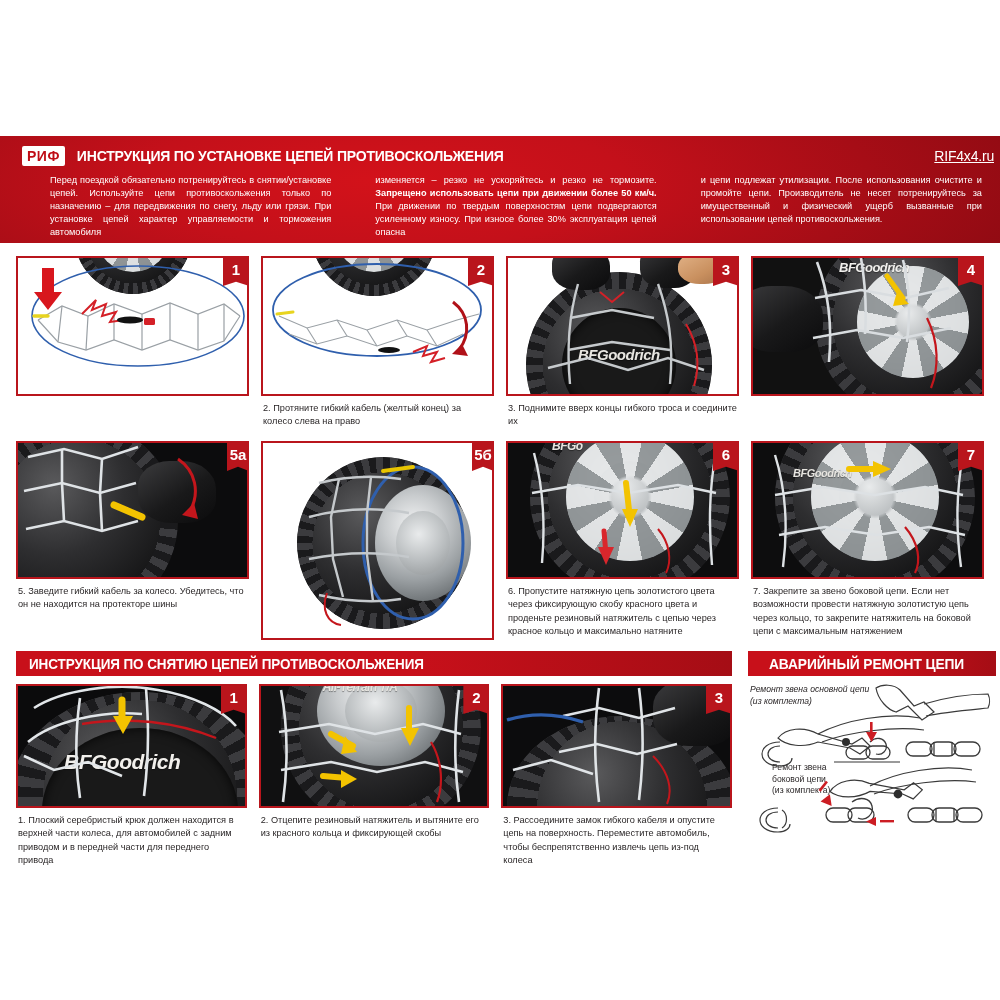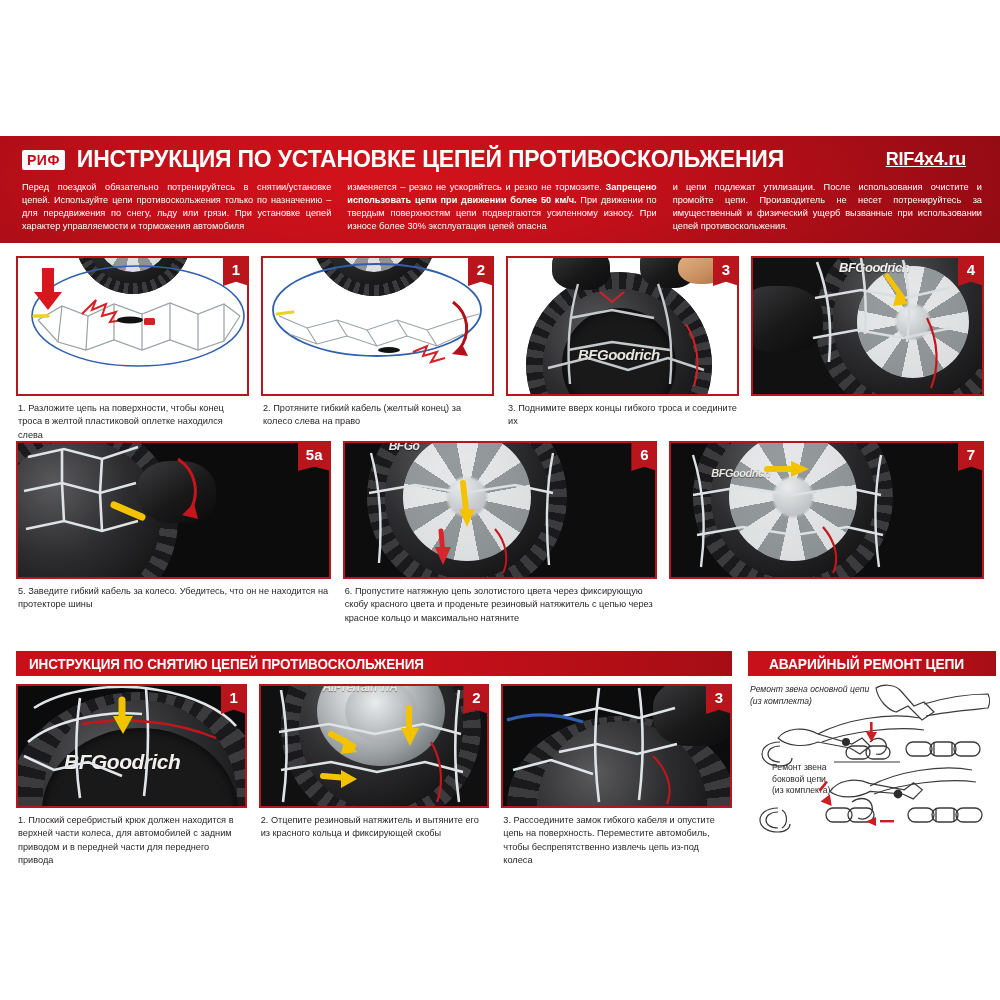--- a/index.html
+++ b/index.html
@@ -4,39 +4,39 @@
 <style>
   html,body{margin:0;padding:0;background:#fff;}
   body{width:1000px;height:1000px;overflow:hidden;font-family:"Liberation Sans",sans-serif;color:#231f20;}
 
   .sheet{position:relative;width:1000px;height:1000px;background:#ffffff;}
 
   
   .banner{position:absolute;left:0;top:136px;width:1000px;height:107px;
     background:radial-gradient(ellipse 70% 180% at 38% 42%, #d3121a 0%, #c4101a 35%, #a60d16 70%, #8d0a12 100%);
     overflow:hidden;}
-  .banner-top{display:flex;align-items:center;padding:10px 34px 0 22px;text-align:center;}
+  .banner-top{display:flex;align-items:center;padding:10px 6px 0 22px;text-align:center;}
   .logo{display:inline-block;border:2px solid #ffffff;background:#ffffff;padding:1px 3px;border-radius:2px;line-height:1;}
   .logo span{display:block;color:#c00d16;font-weight:bold;font-size:14px;letter-spacing:.5px;
     font-family:"Liberation Sans",sans-serif;}
-  .banner-title{color:#ffffff;font-weight:bold;font-size:23px;letter-spacing:-0.2px;margin-left:12px;white-space:nowrap;}
-  .banner-url{margin-left:auto;color:#ffffff;font-weight:bold;font-size:18px;text-decoration:underline;letter-spacing:-0.2px;}
+  .banner-title{color:#ffffff;font-weight:bold;font-size:14px;letter-spacing:-0.2px;margin-left:12px;white-space:nowrap;}
+  .banner-url{margin-left:auto;color:#ffffff;font-weight:normal;font-size:14px;text-decoration:underline;letter-spacing:-0.2px;}
 
   .banner-cols{display:flex;gap:16px;padding:8px 18px 0 22px;}
-  .banner-col{flex:1;color:#ffffff;font-size:9.2px;line-height:1.42;text-align:justify;}
+  .banner-col{flex:1;color:#ffffff;font-size:9.2px;line-height:1.42;text-align:justify;margin-left:28px;}
   .banner-col b{font-weight:bold;}
 
   
   .grid-4{position:absolute;display:flex;gap:12px;}
   .cell{flex:1;display:flex;flex-direction:column;}
   .photo{position:relative;border:2px solid #b9151c;background:#ffffff;overflow:hidden;}
   .badge{position:absolute;top:-2px;right:-2px;width:26px;height:30px;background:#b9151c;color:#fff;
     font-weight:bold;font-size:15px;display:flex;align-items:center;justify-content:center;z-index:5;
     clip-path:polygon(0 0,100% 0,100% 100%,50% 86%,0 100%);padding-bottom:4px;box-sizing:border-box;}
-  .badge.wide{width:33px;}
+  .badge.wide{width:22px;}
   .cap{font-size:9.2px;line-height:1.45;color:#231f20;padding:6px 2px 0 2px;}
 
   
   .secbar{position:absolute;height:25px;
     background:linear-gradient(90deg,#c8101a 0%,#c8101a 55%,#a50d15 100%);
     display:flex;align-items:center;}
   .secbar span{color:#fff;font-weight:bold;font-size:14.5px;letter-spacing:-0.1px;padding-left:14px;
     transform:scaleX(.93);transform-origin:left center;white-space:nowrap;}
   .secbar.center span{padding-left:0;margin:0 auto;transform:scaleX(.95);}
 
@@ -113,21 +113,20 @@
             <ellipse cx="112" cy="62" rx="13" ry="3.4" fill="#111"></ellipse>
             <rect x="126" y="60" width="11" height="7" rx="1.5" fill="#d42027"></rect>
             <path d="M16 58 L30 58" stroke="#e8d41f" stroke-width="3.4" stroke-linecap="round"></path>
             <g fill="#d8161d">
               <polygon points="24,10 36,10 36,34 44,34 30,52 16,34 24,34"></polygon>
             </g>
           </svg>
         </div>
         <div class="badge">1</div>
       </div>
-      <div class="cap">1. Разложите цепь на поверхности, чтобы конец троса в желтой пластиковой оплетке находился слева</div>
     </div>
 
     <div class="cell">
       <div class="photo" style="height:136px;">
         <div class="scene">
           <div class="tire" style="left:48px;top:-88px;width:126px;height:126px;"></div>
           <div class="tread" style="left:48px;top:-88px;width:126px;height:126px;"></div>
           <div class="rim" style="left:72px;top:-64px;width:78px;height:78px;"></div>
           <div class="spokes" style="left:72px;top:-64px;width:78px;height:78px;"></div>
           <svg style="position:absolute;left:0;top:0" width="240" height="136" viewBox="0 0 240 136">
@@ -223,20 +222,44 @@
             <path d="M96 62 L124 74" stroke="#f3c300" stroke-width="7" stroke-linecap="round"></path>
             <path d="M160 16 C178 28 182 50 172 68" stroke="#c4161c" stroke-width="3" fill="none"></path>
             <polygon points="176,60 180,76 164,72" fill="#c4161c"></polygon>
           </svg>
         </div>
         <div class="badge wide">5а</div>
       </div>
       <div class="cap">5. Заведите гибкий кабель за колесо. Убедитесь, что он не находится на протекторе шины</div>
     </div>
 
+    <div class="cell">
+      <div class="photo" style="height:195px;background:#fff;">
+        <div class="scene">
+          <div class="tire" style="left:34px;top:14px;width:172px;height:172px;"></div>
+          <div class="tread" style="left:34px;top:14px;width:172px;height:172px;"></div>
+          <div class="rim" style="left:112px;top:42px;width:96px;height:116px;border-radius:50%;"></div>
+          <svg style="position:absolute;left:0;top:0" width="240" height="195" viewBox="0 0 240 195">
+            <ellipse cx="150" cy="100" rx="50" ry="76" fill="none" stroke="#2f5fad" stroke-width="3"></ellipse>
+            <g stroke="#c5c9cc" stroke-width="2.4" fill="none">
+              <path d="M56 40 C80 34 110 32 138 36"></path>
+              <path d="M46 74 C76 66 112 64 146 70"></path>
+              <path d="M46 116 C76 110 112 108 146 114"></path>
+              <path d="M56 152 C82 158 112 160 138 156"></path>
+              <path d="M76 36 L68 74 L70 116 L80 154"></path>
+              <path d="M108 34 L104 70 L104 112 L110 158"></path>
+            </g>
+            <path d="M64 150 C58 166 64 180 78 182" stroke="#c4161c" stroke-width="2" fill="none"></path>
+            <path d="M120 28 L150 24" stroke="#e8c400" stroke-width="4" stroke-linecap="round"></path>
+          </svg>
+        </div>
+        <div class="badge wide">5б</div>
+      </div>
+      <div class="cap"></div>
+    </div>
 
     <div class="cell">
       <div class="photo" style="height:134px;background:#0d0d0e;">
         <div class="scene">
           <div class="tire" style="left:22px;top:-46px;width:200px;height:200px;"></div>
           <div class="tread" style="left:22px;top:-46px;width:200px;height:200px;"></div>
           <div class="rim" style="left:58px;top:-10px;width:128px;height:128px;"></div>
           <div class="spokes" style="left:58px;top:-10px;width:128px;height:128px;"></div>
           <div class="whiteletter" style="left:44px;top:-4px;font-size:12px;">BFGo</div>
           <svg style="position:absolute;left:0;top:0" width="240" height="134" viewBox="0 0 240 134">
@@ -272,20 +295,21 @@
               <path d="M22 52 L70 44 L122 52 L172 44 L210 52"></path>
               <path d="M26 92 L72 84 L124 92 L176 84 L212 92"></path>
             </g>
             <path d="M96 26 L126 26" stroke="#f3c300" stroke-width="6" stroke-linecap="round"></path>
             <polygon points="120,18 120,34 138,26" fill="#f3c300"></polygon>
             <path d="M152 84 C166 100 168 118 162 130" stroke="#c4161c" stroke-width="2.2" fill="none"></path>
           </svg>
         </div>
         <div class="badge">7</div>
       </div>
+      <div class="cap">7. Закрепите за звено боковой цепи. Если нет возможности провести натяжную золотистую цепь через кольцо, то закрепите натяжитель на боковой цепи с максимальным натяжением</div>
     </div>
   </div>
 
   <div class="secbar center" style="left:748px;top:651px;width:248px;">
     <span>АВАРИЙНЫЙ РЕМОНТ ЦЕПИ</span>
   </div>
   <div class="secbar" style="left:16px;top:651px;width:716px;">
     <span>ИНСТРУКЦИЯ ПО СНЯТИЮ ЦЕПЕЙ ПРОТИВОСКОЛЬЖЕНИЯ</span>
   </div>
 

